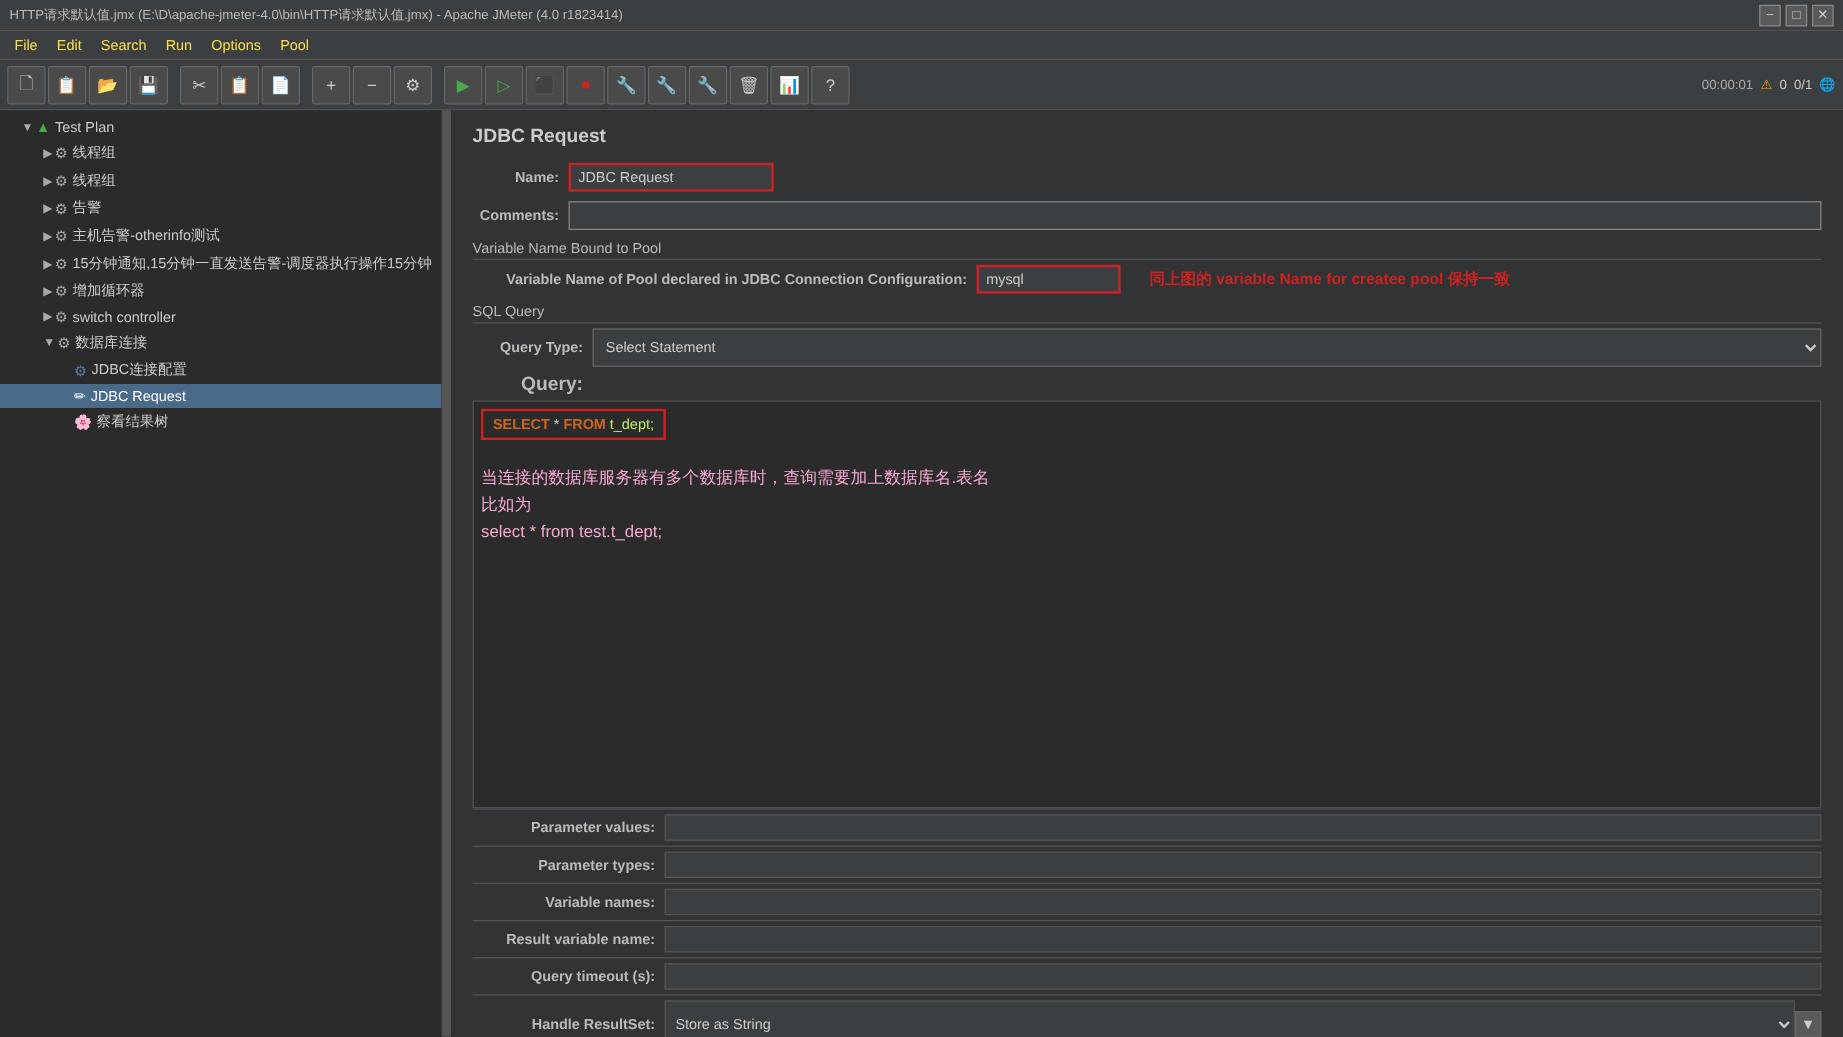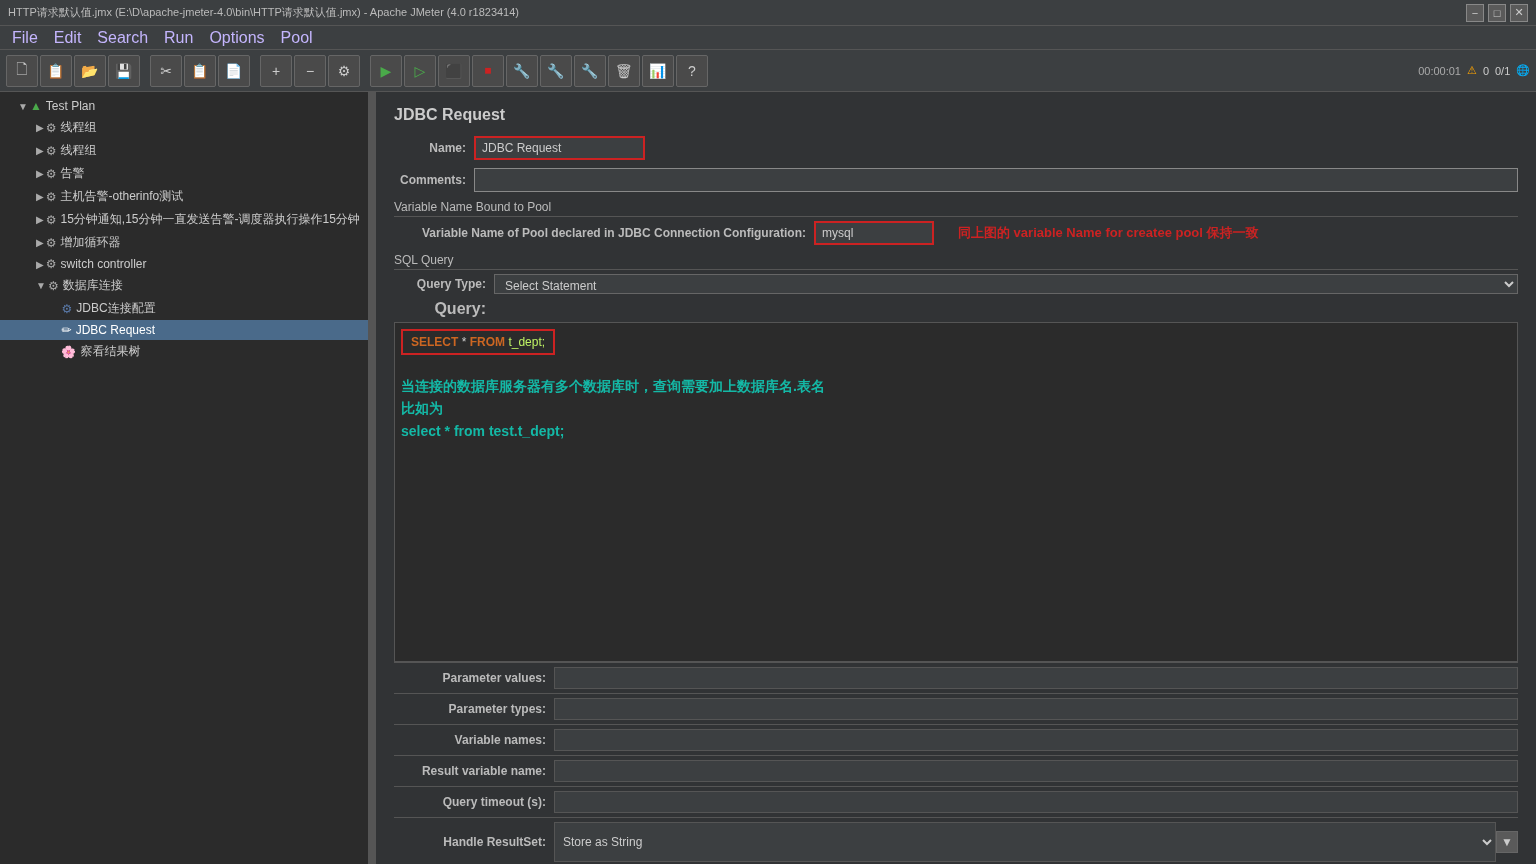--- a/index.html
+++ b/index.html
@@ -33,23 +33,23 @@
       background: #3c3f41;
       display: flex;
       gap: 0;
       padding: 2px 4px;
       border-bottom: 1px solid #555;
       height: 24px;
       align-items: center;
     }
     .menu-item {
       padding: 2px 8px;
-      color: #c4b5fd;
+      color: #fde047;
       cursor: pointer;
-      font-size: 16px;
+      font-size: 12px;
     }
     
     
     #toolbar {
       background: #3c3f41;
       display: flex;
       align-items: center;
       padding: 3px 6px;
       border-bottom: 1px solid #555;
       height: 42px;
@@ -179,21 +179,21 @@
       margin-bottom: 6px;
     }
     .sql-label { color: #bbb; font-size: 12px; font-weight: bold; min-width: 100px; text-align: right; padding-right: 8px; }
     .sql-select {
       background: #3c3f41;
       border: 1px solid #666;
       color: #ccc;
       padding: 3px 6px;
       font-size: 12px;
       flex: 1;
-      height: 20px;
+      height: 32px;
     }
     
     #query-textarea-wrapper {
       background: #2b2b2b;
       border: 1px solid #555;
       min-height: 340px;
       position: relative;
       padding: 6px;
     }
     
@@ -202,23 +202,23 @@
       display: inline-block;
       padding: 4px 8px;
       background: #2b2b2b;
       margin-bottom: 8px;
     }
     .sql-keyword { color: #cc6622; font-weight: bold; }
     .sql-operator { color: #cccccc; }
     .sql-table { color: #bef264; }
     
     .annotation-text {
-      color: #14b8a6;
+      color: #f9a8d4;
       font-size: 14px;
-      font-weight: bold;
+      font-weight: normal;
       margin-top: 12px;
       line-height: 1.6;
     }
     .param-row {
       display: flex;
       align-items: center;
       border-top: 1px solid #555;
       padding: 4px 0;
     }
     .param-label {

